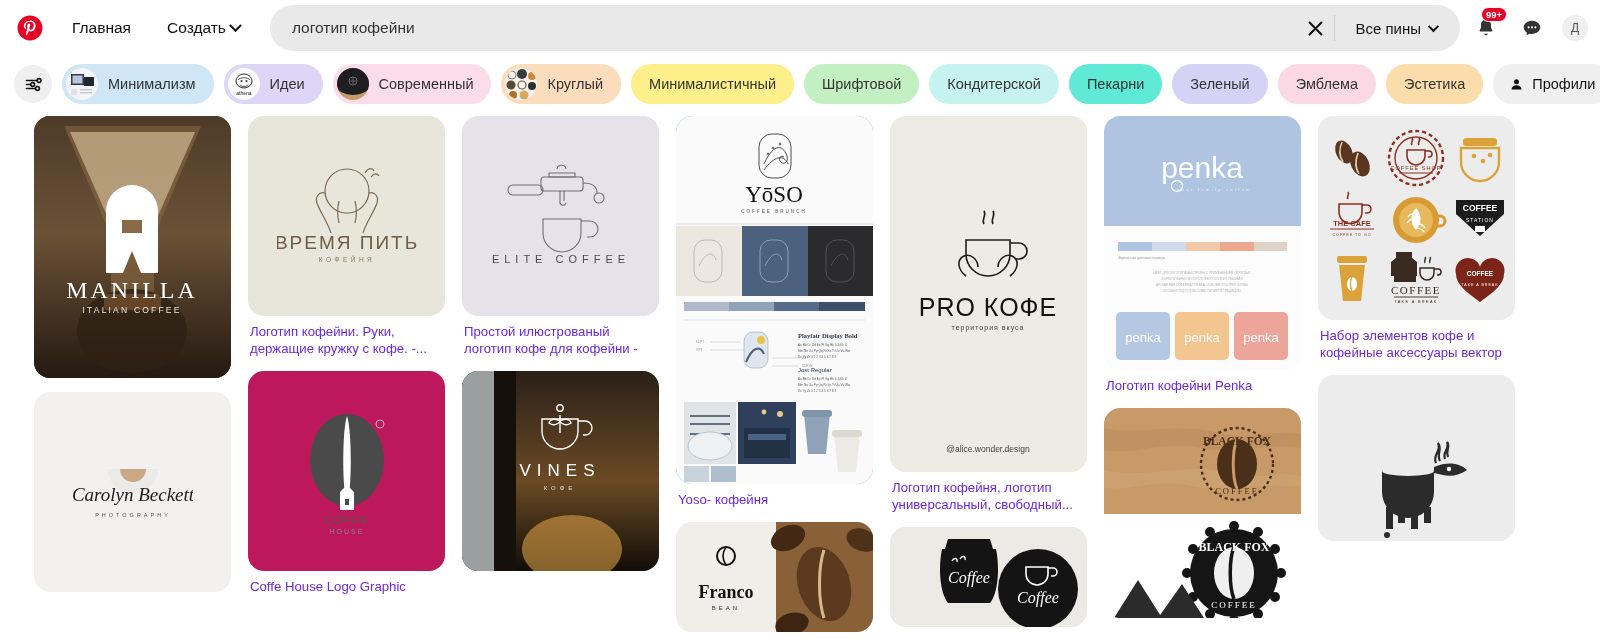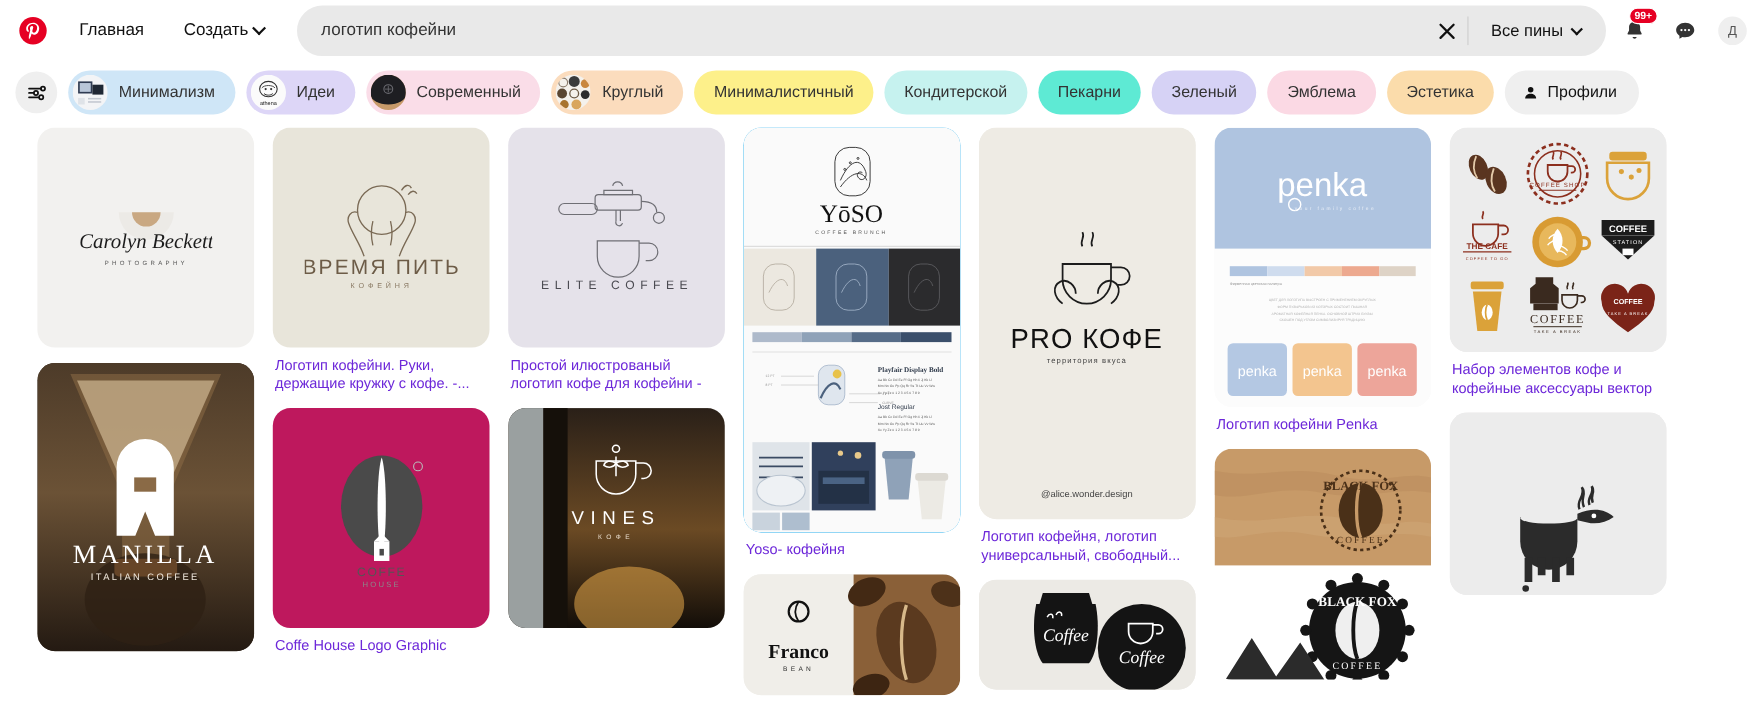--- a/index.html
+++ b/index.html
@@ -332,20 +332,23 @@
         <circle cx="8" cy="27" r="4" fill="#a8742f"></circle>
         <circle cx="19" cy="27" r="4.5" fill="#d9a65e"></circle>
       </svg>
     </span>
     <span>Круглый</span>
   </div>
 
   <div class="chip" style="background:#fdf08a">
     <span>Минималистичный</span>
     </div>
+  <div class="chip" style="background:#c3f0c3">
+    <span>Шрифтовой</span>
+    </div>
   <div class="chip" style="background:#c6f2ef">
     <span>Кондитерской</span>
     </div>
   <div class="chip" style="background:#5eead4">
     <span>Пекарни</span>
     </div>
   <div class="chip" style="background:#d6d2f5">
     <span>Зеленый</span>
     </div>
   <div class="chip" style="background:#fbd9e4">
@@ -360,33 +363,20 @@
       <circle cx="12" cy="7.5" r="4" fill="#111"></circle>
       <path d="M4 20c0-4.4 3.6-7 8-7s8 2.6 8 7z" fill="#111"></path>
     </svg>
     <span>Профили</span>
   </div>
 </div>
 
 <div class="grid">
 
   <div class="col" style="left:34px;">
-
-    <div class="pin">
-      <div class="pin-img" style="height:200px;background:#f2f1ef;">
-        <div class="card-center">
-          <svg width="120" height="110" viewBox="0 0 120 110" aria-hidden="true">
-            <path d="M35 32h50a25 25 0 0 1-50 0z" fill="#eceae6"></path>
-            <path d="M47 32h26a13 13 0 0 1-26 0z" fill="#c9a882"></path>
-            <text x="60" y="64" font-family="Liberation Serif" font-style="italic" font-size="19" fill="#1c1c1c" text-anchor="middle">Carolyn Beckett</text>
-            <text x="60" y="80" font-family="Liberation Sans" font-size="5.5" letter-spacing="3" fill="#555" text-anchor="middle">PHOTOGRAPHY</text>
-          </svg>
-        </div>
-      </div>
-    </div>
 
     <div class="pin">
       <div class="pin-img" style="height:262px;background:#3a2d22;">
         <svg width="197" height="262" viewBox="0 0 197 262" aria-hidden="true" style="display:block">
           <defs>
             <linearGradient id="mn" x1="0" y1="0" x2="0" y2="1">
               <stop offset="0%" stop-color="#4d3b29"></stop>
                 <stop offset="45%" stop-color="#6b5236"></stop>
                 <stop offset="100%" stop-color="#241a12"></stop>
             </linearGradient>
@@ -394,20 +384,33 @@
           <rect width="197" height="262" fill="url(#mn)"></rect>
           <path d="M30 10 L167 10 L120 120 L120 195 L77 195 L77 120 Z" fill="#8c6c46" opacity=".55"></path>
           <path d="M36 16 L161 16 L116 118 L81 118 Z" fill="#c9b28e" opacity=".75"></path>
           <ellipse cx="98" cy="215" rx="55" ry="42" fill="#2e2014" opacity=".8"></ellipse>
           <rect x="70" y="178" width="57" height="16" rx="4" fill="#6e4a2a" opacity=".85"></rect>
           <path d="M72 95a26 26 0 0 1 52 0v62h-17l-9-22-9 22H72z" fill="#fff"></path>
           <rect x="88" y="104" width="20" height="13" fill="#8a6a46"></rect>
           <text x="98" y="182" font-family="Liberation Serif" font-size="24" letter-spacing="3" fill="#fff" text-anchor="middle">MANILLA</text>
           <text x="98" y="197" font-family="Liberation Sans" font-size="8.5" letter-spacing="2.2" fill="#efe7dc" text-anchor="middle">ITALIAN COFFEE</text>
         </svg>
+      </div>
+    </div>
+
+    <div class="pin">
+      <div class="pin-img" style="height:200px;background:#f2f1ef;">
+        <div class="card-center">
+          <svg width="120" height="110" viewBox="0 0 120 110" aria-hidden="true">
+            <path d="M35 32h50a25 25 0 0 1-50 0z" fill="#eceae6"></path>
+            <path d="M47 32h26a13 13 0 0 1-26 0z" fill="#c9a882"></path>
+            <text x="60" y="64" font-family="Liberation Serif" font-style="italic" font-size="19" fill="#1c1c1c" text-anchor="middle">Carolyn Beckett</text>
+            <text x="60" y="80" font-family="Liberation Sans" font-size="5.5" letter-spacing="3" fill="#555" text-anchor="middle">PHOTOGRAPHY</text>
+          </svg>
+        </div>
       </div>
     </div>
   </div>
 
   <div class="col" style="left:248px;">
 
     <div class="pin">
       <div class="pin-img" style="height:200px;background:#e8e5da;">
         <div class="card-center">
           <svg width="140" height="135" viewBox="0 0 140 135" aria-hidden="true">

